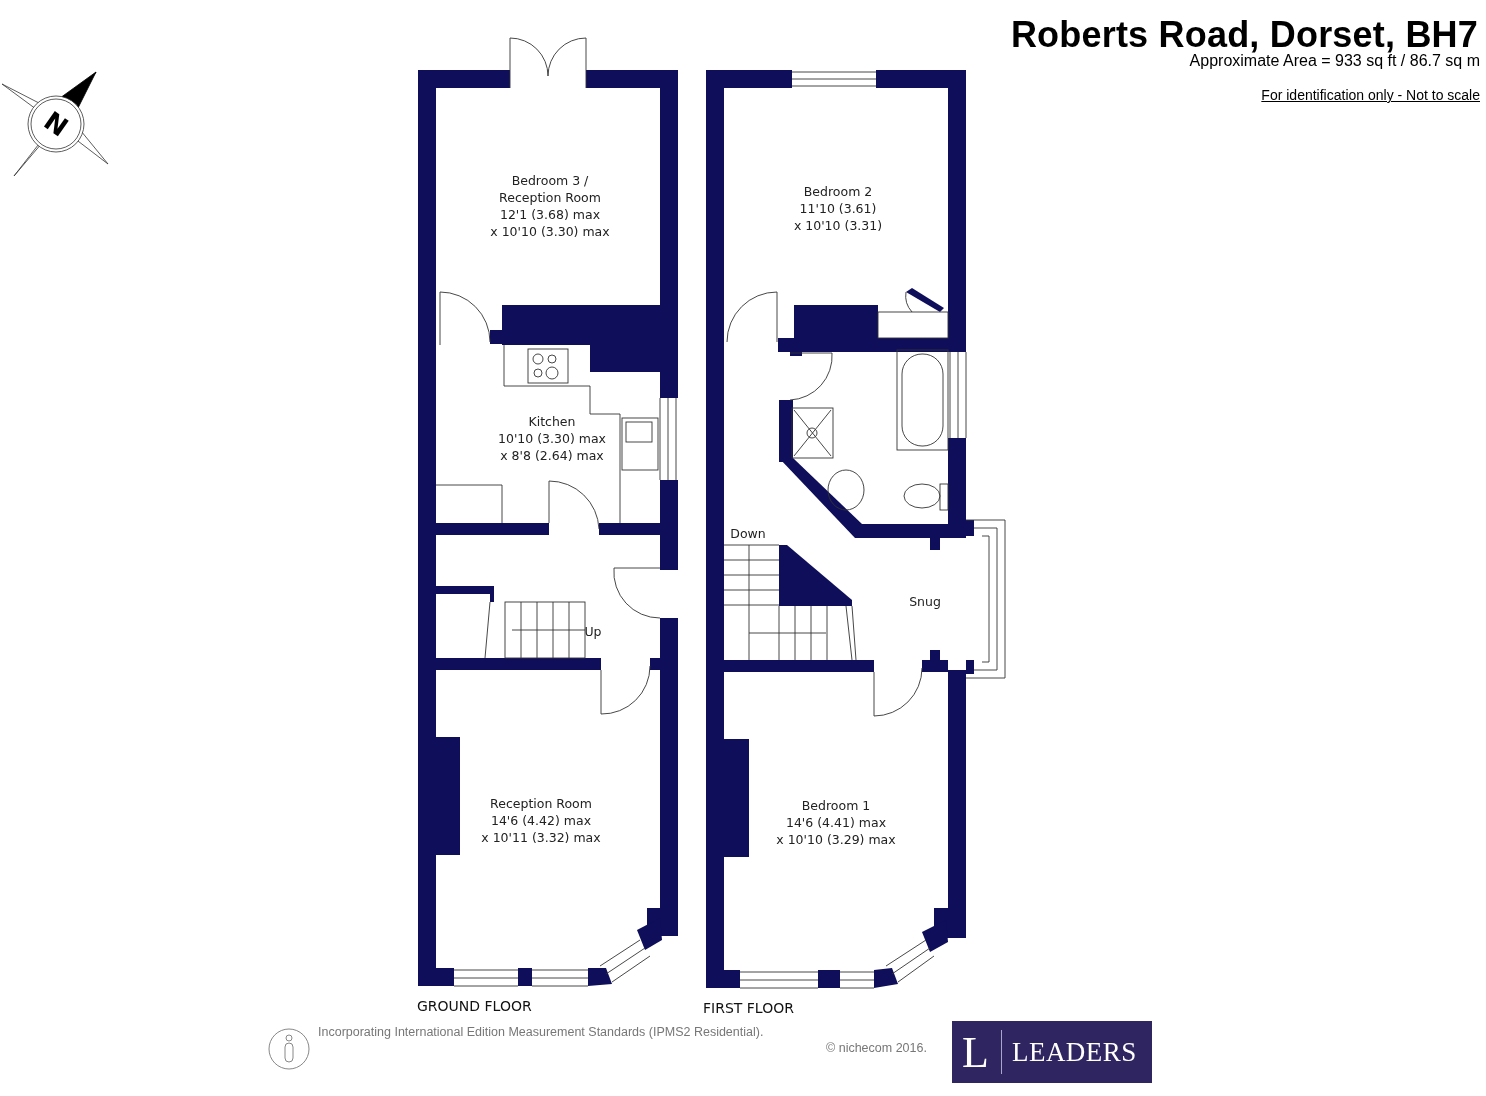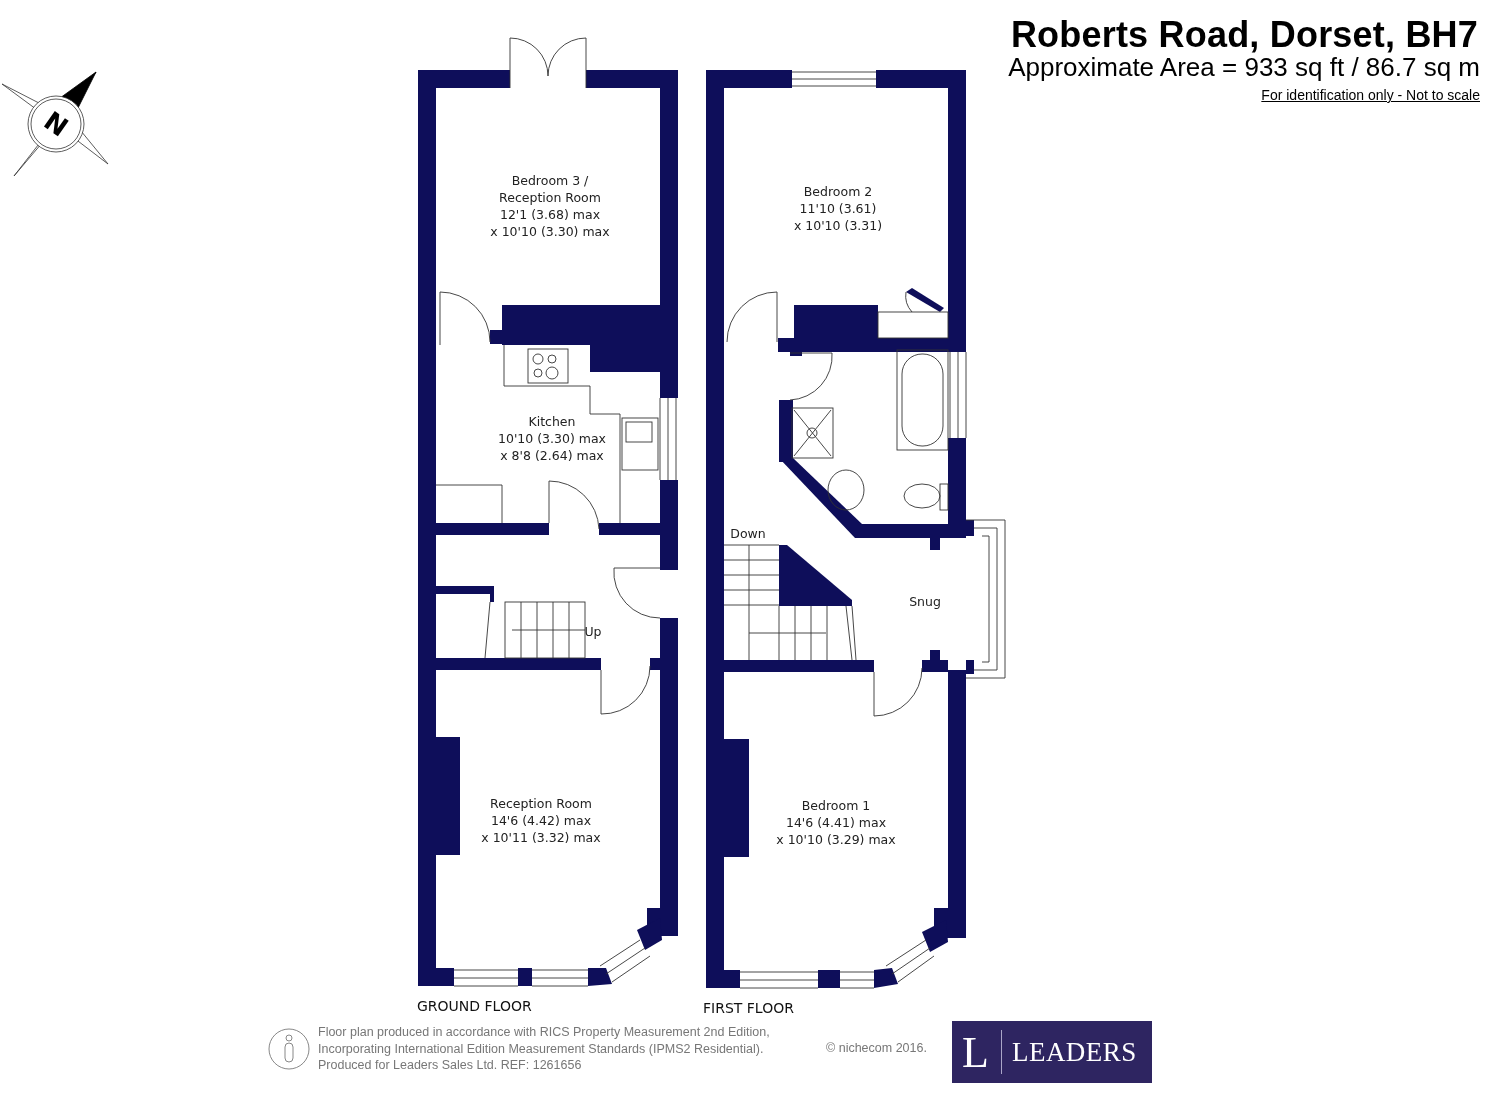--- a/index.html
+++ b/index.html
@@ -1,18 +1,18 @@
 <!DOCTYPE html>
 <html><head>
 <meta charset="utf-8">
 <style>
   html, body { margin: 0; padding: 0; background: #ffffff; }
   body { width: 1486px; height: 1096px; position: relative; overflow: hidden; font-family: "Liberation Sans", sans-serif; }
   .title { position: absolute; right: 8px; top: 2px; font-size: 36px; font-weight: bold; color: #000; letter-spacing: 0.2px; margin-top: 12px; }
-  .area { position: absolute; right: 6px; top: 52px; font-size: 26px; color: #000; }
+  .area { position: absolute; right: 6px; top: 52px; font-size: 16px; color: #000; }
   .note { position: absolute; right: 6px; top: 87px; font-size: 14px; color: #000; text-decoration: underline; }
   svg#plan { position: absolute; left: 0; top: 0; }
   .room-label { font-family: "DejaVu Sans", sans-serif; font-size: 12.5px; fill: #222; text-anchor: middle; }
   .floor-label { font-family: "DejaVu Sans", sans-serif; font-size: 14px; fill: #111; }
   .footer { position: absolute; left: 318px; top: 1024px; font-family: "Liberation Sans", sans-serif; font-size: 12.5px; color: #777; line-height: 16.5px; }
   .copyright { position: absolute; left: 826px; top: 1041px; font-size: 12.5px; color: #777; }
   .logo { position: absolute; left: 952px; top: 1021px; width: 200px; height: 62px; background: #2e2561; display: flex; align-items: center; }
   .logo-l { font-family: "Liberation Serif", serif; color: #fff; font-size: 44px; margin-left: 10px; }
   .logo-sep { width: 1px; height: 44px; background: #aaa6c8; margin: 0 10px 0 12px; }
   .logo-text { font-family: "Liberation Serif", serif; color: #fff; font-size: 27px; letter-spacing: 0.5px; }
@@ -246,23 +246,21 @@
   <text class="floor-label" x="703" y="1013">FIRST FLOOR</text>
 </svg>
 
 <svg class="person-icon" viewBox="0 0 42 42">
   <circle cx="21" cy="21" r="20" fill="none" stroke="#888" stroke-width="1"></circle>
   <circle cx="21" cy="10" r="3" fill="none" stroke="#888" stroke-width="1"></circle>
   <rect x="17" y="15" width="8" height="19" rx="4" fill="none" stroke="#888" stroke-width="1"></rect>
 </svg>
 
 <div class="footer">
-  <div>Floor plan produced in accordance with RICS Property Measurement 2nd Edition,</div>
   <div>Incorporating International Edition Measurement Standards (IPMS2 Residential).</div>
-  <div>Produced for Leaders Sales Ltd.   REF:  1261656</div>
 </div>
 <div class="copyright">© nichecom 2016.</div>
 
 <div class="logo">
   <span class="logo-l">L</span>
   <span class="logo-sep"></span>
   <span class="logo-text">LEADERS</span>
 </div>
 
 </body></html>

